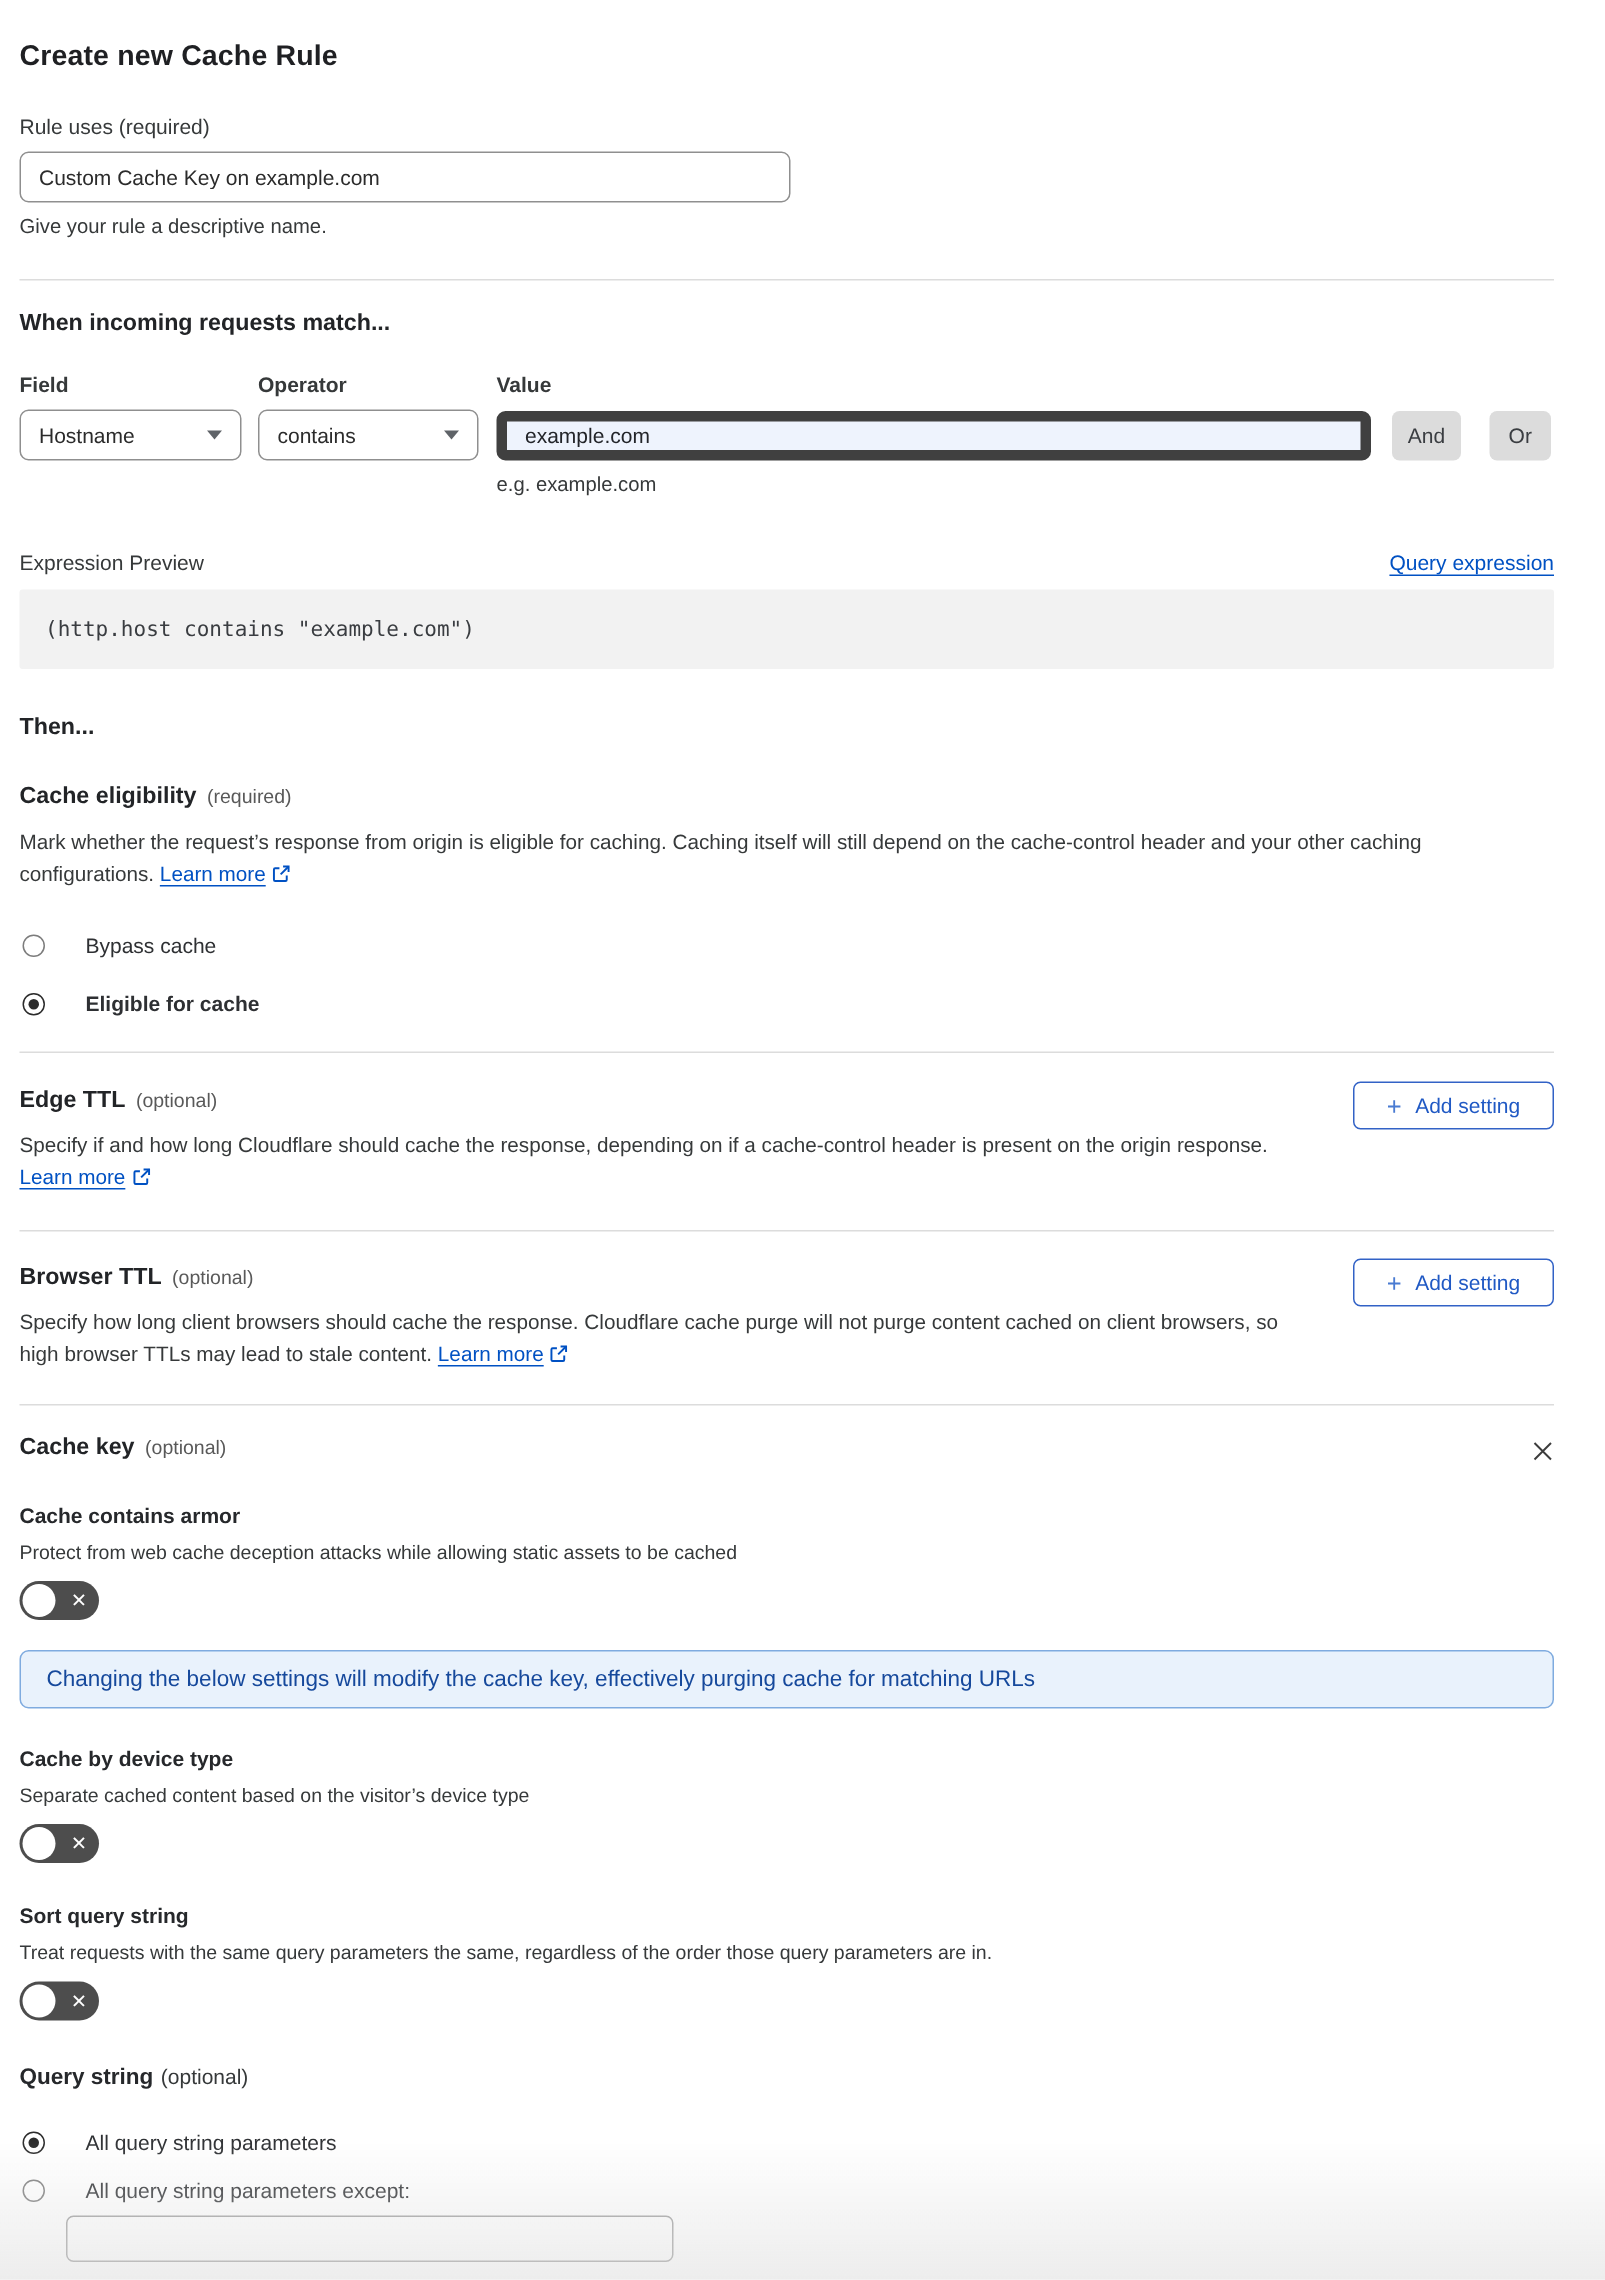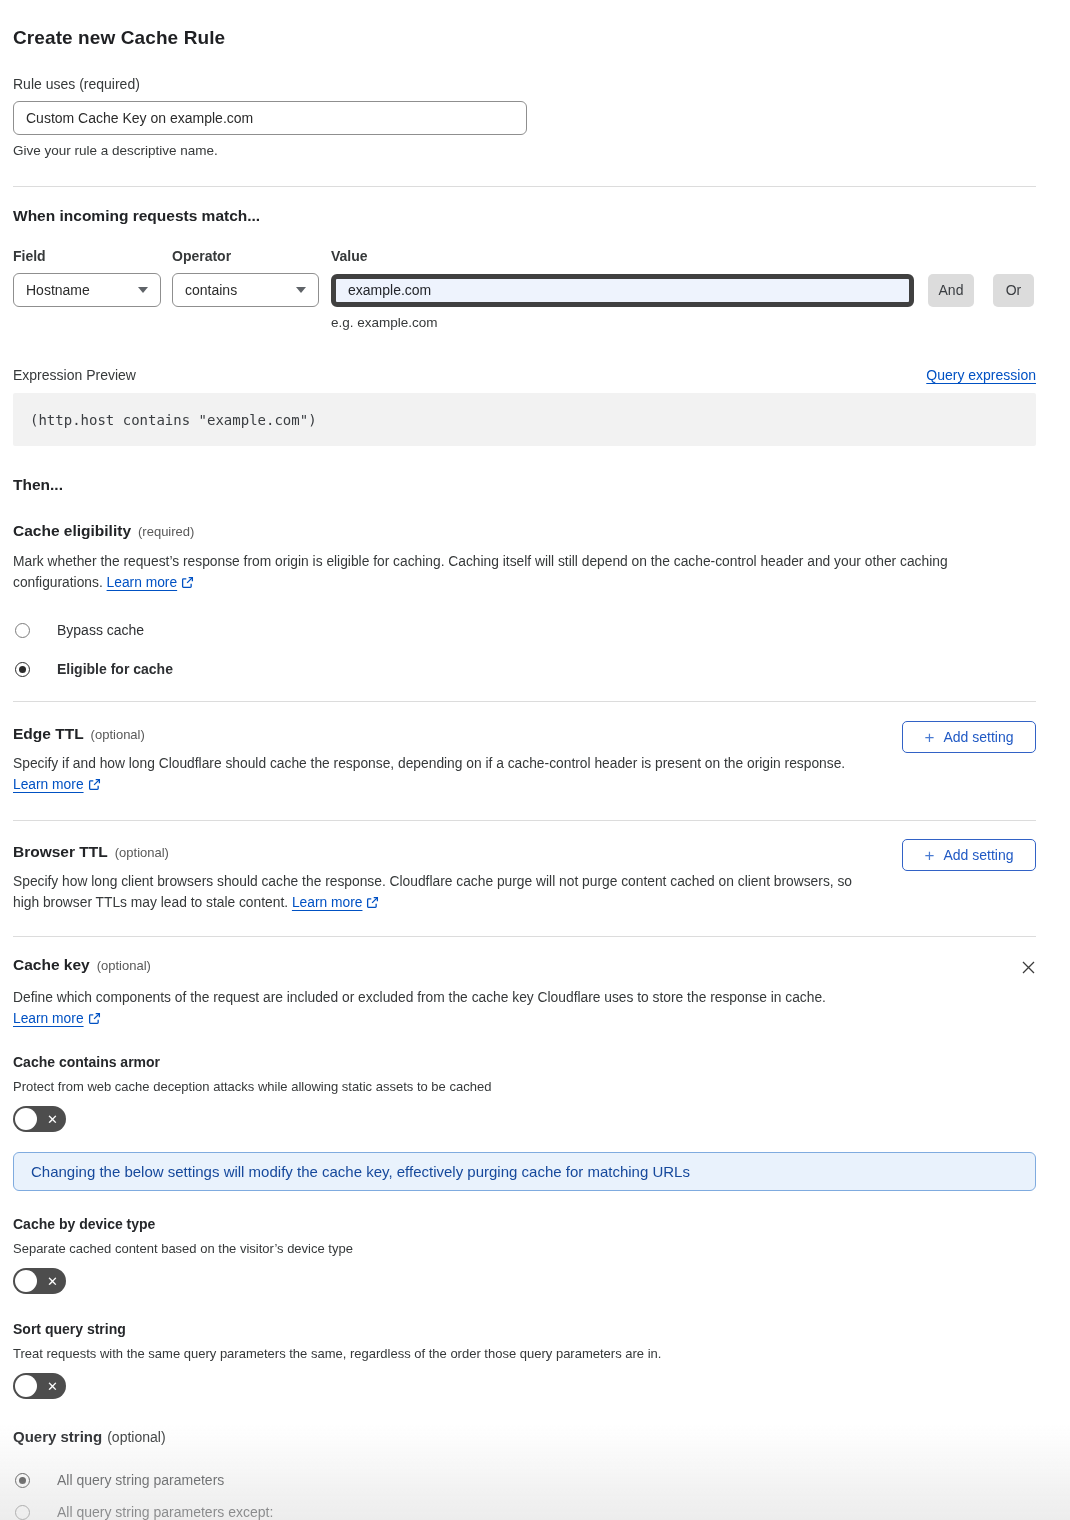--- a/index.html
+++ b/index.html
@@ -35,21 +35,21 @@
   .controls-row { display: flex; align-items: center; margin-top: 9px; }
   .select-box {
     height: 34px; border: 1px solid #8f8f8f; border-radius: 6px; background: #fff;
     display: flex; align-items: center; justify-content: space-between;
     padding: 0 12px; font-size: 14px; color: #2b2b2b; cursor: pointer;
   }
   .select-field { width: 148px; margin-right: 11px; }
   .select-operator { width: 147px; margin-right: 12px; }
   .chev { width: 0; height: 0; border-left: 5px solid transparent; border-right: 5px solid transparent; border-top: 6px solid #5f6368; }
   .value-input {
-    width: 583px; height: 33px; border: 5px solid #404040; border-radius: 6px;
+    width: 583px; height: 33px; border: 7px solid #404040; border-radius: 6px;
     background: #eef3fd; font-size: 14px; color: #23252a; padding: 0 12px;
     font-family: "Liberation Sans", sans-serif; outline: none;
   }
   .andor-btn {
     height: 33px; border: none; border-radius: 5px; background: #dcdcdc;
     color: #3a3d41; font-size: 14px; font-family: "Liberation Sans", sans-serif;
     cursor: pointer;
   }
   .btn-and { width: 46px; margin-left: 14px; }
   .btn-or { width: 41px; margin-left: 19px; }
@@ -249,28 +249,20 @@
     <div class="sub-heading-row">
       <span class="sub-heading">Cache key</span>
       <span class="tag">(optional)</span>
     </div>
     <button class="close-btn">
       <svg width="15" height="15" viewBox="0 0 15 15">
           <path d="M2 2 L13 13 M13 2 L2 13" stroke="#3c3c3c" stroke-width="1.3" fill="none"></path>
         </svg>
     </button>
   </div>
-  <p class="desc" style="margin-top:8px">
-    <span>Define which components of the request are included or excluded from the cache key Cloudflare uses to store the response in cache.</span><br>
-    <a class="link">Learn more</a><span class="ext-icon"><svg width="13" height="13" viewBox="0 0 16 16" fill="none" stroke="#0051c3" stroke-width="1.6">
-          <path d="M6.5 3.5H3a1 1 0 0 0-1 1V13a1 1 0 0 0 1 1h8.5a1 1 0 0 0 1-1V9.5"></path>
-          <path d="M9.5 2H14v4.5"></path>
-          <path d="M14 2L7.5 8.5"></path>
-        </svg></span>
-  </p>
 
   <div class="mini-heading" style="margin-top:23px">Cache contains armor</div>
   <div class="mini-desc">Protect from web cache deception attacks while allowing static assets to be cached</div>
   <button class="toggle">
     <span class="knob"></span>
     <span class="xmark">✕</span>
   </button>
 
   <div class="banner">
     <span>Changing the below settings will modify the cache key, effectively purging cache for matching URLs</span>

